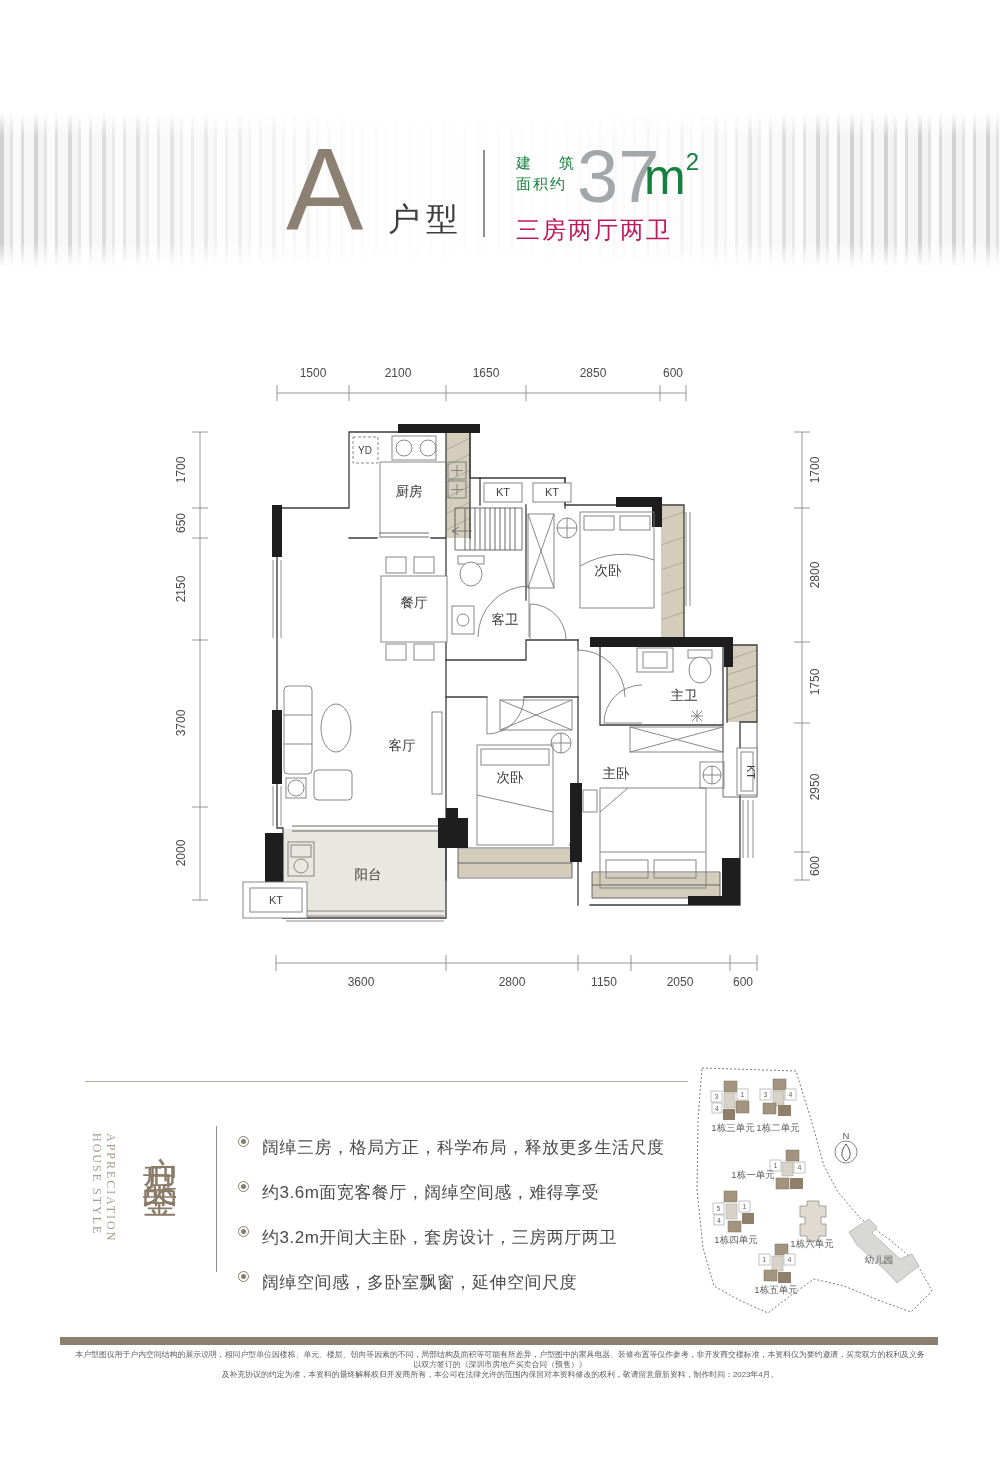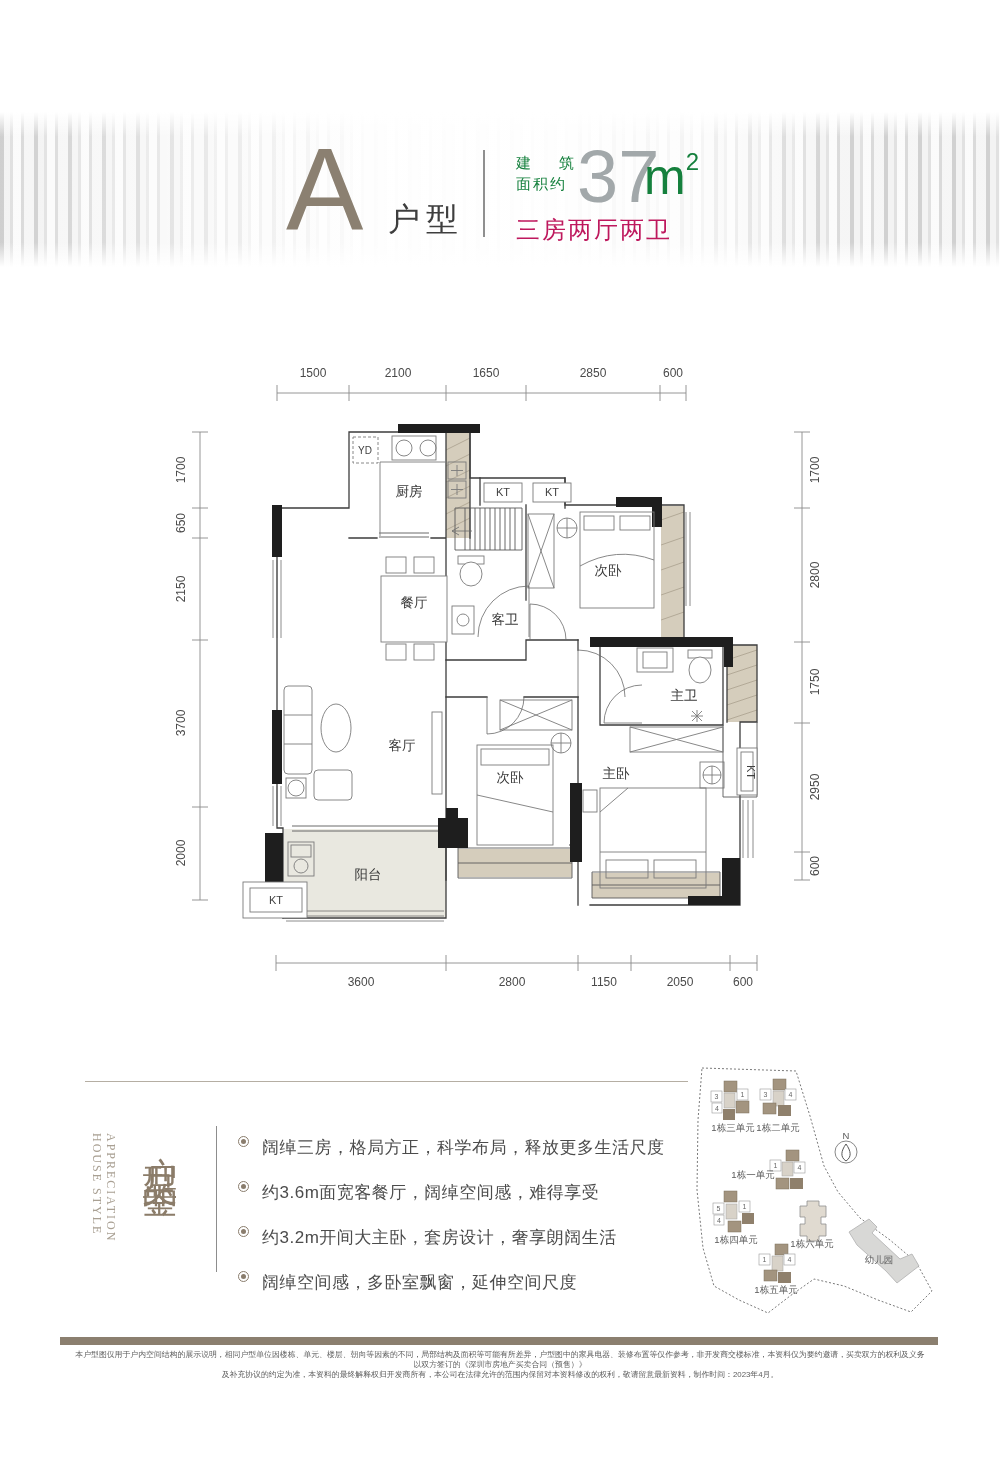--- a/index.html
+++ b/index.html
@@ -265,21 +265,21 @@
     <div class="bullet-row">
         <span class="blt"></span>
         <span>阔绰三房，格局方正，科学布局，释放更多生活尺度</span>
       </div>
     <div class="bullet-row">
         <span class="blt"></span>
         <span>约3.6m面宽客餐厅，阔绰空间感，难得享受</span>
       </div>
     <div class="bullet-row">
         <span class="blt"></span>
-        <span>约3.2m开间大主卧，套房设计，奢享朗阔生活</span>
+        <span>约3.2m开间大主卧，套房设计，三房两厅两卫</span>
       </div>
     <div class="bullet-row">
         <span class="blt"></span>
         <span>阔绰空间感，多卧室飘窗，延伸空间尺度</span>
       </div>
   </div>
 
   <svg class="abs" style="left:675px;top:1052px;width:320px;height:280px" viewBox="675 1052 320 280">
     <path d="M702,1068 L796,1071 L810,1116 L824,1166 L838,1192 L860,1218 L890,1240 L916,1262 L932,1291
              L911,1312 L878,1300 L844,1286 L814,1279 L790,1296 L768,1313 L739,1300 L714,1286

